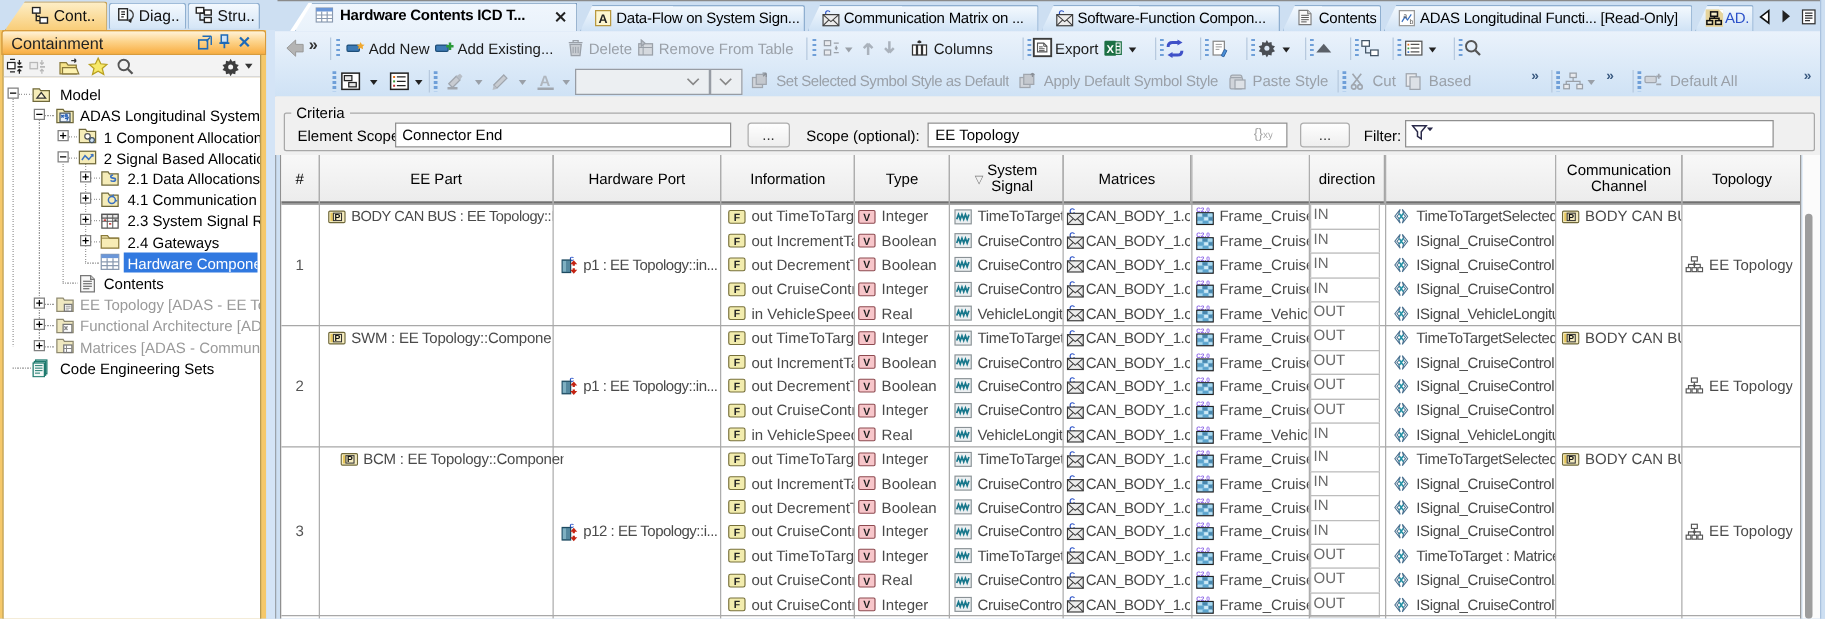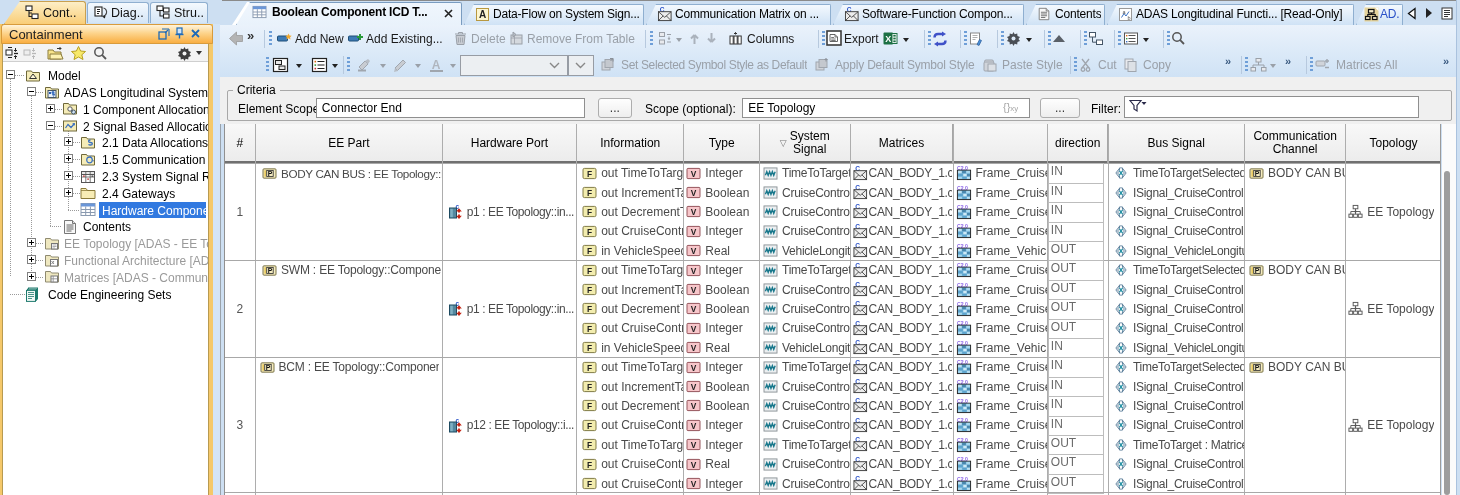--- a/index.html
+++ b/index.html
@@ -250,21 +250,21 @@
 <div class="abs txt " style="left:102px;top:136.4px;font-size:12px;color:#000;width:106px">2.1 Data Allocations</div>
 <div class="exp plus" style="left:64px;top:154.2px"></div>
 <div class="hdot" style="left:73px;top:159.2px;width:7px"></div>
 <div class="abs" style="left:80px;top:151.7px">
       <svg width="16" height="15" viewBox="0 0 16 15">
         <path d="M1.5 2.5 h5 l1 1.5 h7 v9 h-13 z" fill="#f5ecb8" stroke="#6f683a"></path>
         <circle cx="9.5" cy="8" r="2.8" fill="none" stroke="#3a70c0" stroke-width="1.2"></circle>
         <path d="M9.5 5.2 l1.5 -1.5 M12.3 8 l1.5 1" stroke="#3a70c0"></path>
       </svg>
     </div>
-<div class="abs txt " style="left:102px;top:153.2px;font-size:12px;color:#000;width:106px">1.5 Communication</div>
+<div class="abs txt " style="left:102px;top:153.2px;font-size:12px;color:#000;width:106px">4.1 Communication</div>
 <div class="exp plus" style="left:64px;top:171.0px"></div>
 <div class="hdot" style="left:73px;top:176.0px;width:7px"></div>
 <div class="abs" style="left:80px;top:168.5px">
       <svg width="16" height="15" viewBox="0 0 16 15">
         <rect x="1.5" y="2.5" width="13" height="11" fill="#fff" stroke="#555"></rect>
         <rect x="1.5" y="2.5" width="13" height="3" fill="#e8e8e8" stroke="#555"></rect>
         <path d="M5.8 2.5 v11 M10.2 2.5 v11 M1.5 8 h13" stroke="#555" stroke-width="0.8"></path>
         <rect x="3" y="6.5" width="1.8" height="1.2" fill="#c03030"></rect>
         <rect x="7.2" y="9.5" width="1.8" height="1.2" fill="#c03030"></rect>
         <rect x="11.5" y="6.5" width="1.8" height="1.2" fill="#333"></rect>
@@ -337,21 +337,21 @@
 <div class="abs txt " style="left:48px;top:287.6px;font-size:12px;color:#000;width:160px">Code Engineering Sets</div>
 <div class="abs" style="left:220px;top:25px;width:1236px;height:52.3px;background:linear-gradient(#eaf2fb,#cfe2f5)"></div>
 <div class="abs" style="left:222px;top:0;width:1238px;height:1px;background:#8a8a8a"></div>
 <div class="abs" style="left:232px;top:2px;width:230px;height:23px;background:#fff;clip-path:polygon(15px 0,100% 0,100% 100%,0 100%)"></div>
 <div class="abs" style="left:236px;top:2px;width:226px;height:23px;background:linear-gradient(#f0f6fd,#e9f2fb);border:1px solid #7a9cc0;border-bottom:none;clip-path:polygon(14px 0,100% 0,100% 100%,0 100%);border-radius:0 2px 0 0"></div>
 <div class="abs" style="left:252px;top:5px">
       <svg width="15" height="14" viewBox="0 0 16 15">
         <use href="#i-table"></use>
       </svg>
     </div>
-<div class="abs txt" style="left:272px;top:5px;font-size:12px;letter-spacing:-0.2px;font-weight:bold;color:#000;max-width:174px">Boolean Component ICD T...</div>
+<div class="abs txt" style="left:272px;top:5px;font-size:12px;letter-spacing:-0.2px;font-weight:bold;color:#000;max-width:174px">Hardware Contents ICD T...</div>
 <div class="abs" style="left:464px;top:4px;width:180px;height:21px;background:linear-gradient(#f4f9fe,#cfe2f5);border:1px solid #8fafd0;border-bottom:none;clip-path:polygon(10px 0,100% 0,100% 100%,0 100%);border-radius:0 2px 0 0"></div>
 <div class="abs" style="left:475px;top:7px">
       <svg width="15" height="15" viewBox="0 0 15 15">
         <rect x="1.5" y="1.5" width="12" height="12" fill="#fdf6d0" stroke="#b89840"></rect>
         <text x="7.5" y="11" font-size="10" font-weight="bold" text-anchor="middle" fill="#222" font-family="Liberation Sans">A</text>
       </svg>
     </div>
 <div class="abs txt" style="left:493px;top:7px;font-size:12px;letter-spacing:-0.2px;color:#000;max-width:147px">Data-Flow on System Sign...</div>
 <div class="abs" style="left:646px;top:4px;width:185px;height:21px;background:linear-gradient(#f4f9fe,#cfe2f5);border:1px solid #8fafd0;border-bottom:none;clip-path:polygon(10px 0,100% 0,100% 100%,0 100%);border-radius:0 2px 0 0"></div>
 <div class="abs" style="left:657px;top:7px">
@@ -610,39 +610,39 @@
         <circle cx="9" cy="12.5" r="1.8"></circle>
       </g>
     </svg>
 <div class="abs tbtxtg2 txt" style="left:1098px">Cut</div>
 <svg class="abs" style="left:1123px;top:57px" width="16" height="16" viewBox="0 0 16 16">
       <g fill="#e8eaee" stroke="#a0a6ae">
         <rect x="2" y="2" width="8" height="10"></rect>
         <rect x="5" y="4.5" width="8" height="10" fill="#dde1e6"></rect>
       </g>
     </svg>
-<div class="abs tbtxtg2 txt" style="left:1143px">Copy</div>
+<div class="abs tbtxtg2 txt" style="left:1143px">Based</div>
 <div class="abs chev" style="left:1225px;top:55px">»</div>
 <div class="sep2 abs" style="left:1241px"></div>
 <svg class="abs" style="left:1250px;top:57px" width="17" height="16" viewBox="0 0 17 16">
       <g fill="none" stroke="#9aa0a8">
         <rect x="6" y="1.5" width="5" height="3.5" fill="#e8eaee"></rect>
         <rect x="1" y="10.5" width="4.5" height="3.5" fill="#e8eaee"></rect>
         <rect x="11.5" y="10.5" width="4.5" height="3.5" fill="#e8eaee"></rect>
         <path d="M8.5 5 v3 M3 10.5 V8 h11 v2.5"></path>
       </g>
     </svg>
 <div class="abs ddg" style="left:1270px;top:64px"></div>
 <div class="abs chev" style="left:1285px;top:55px">»</div>
 <div class="sep2 abs" style="left:1306px"></div>
 <svg class="abs" style="left:1315px;top:57px" width="16" height="14" viewBox="0 0 16 14">
       <rect x="1" y="4" width="9" height="5" rx="1" fill="#d0d4da" stroke="#a0a6ae"></rect>
       <path d="M12 2 v4 m-2 -2 h4 M10 10.5 h4" stroke="#a0a6ae" stroke-width="1.4" fill="none"></path>
     </svg>
-<div class="abs tbtxtg2 txt" style="left:1336px">Matrices All</div>
+<div class="abs tbtxtg2 txt" style="left:1336px">Default All</div>
 <div class="abs chev" style="left:1443px;top:55px">»</div>
 <div class="abs" style="left:220px;top:77.3px;width:1236px;height:46.4px;background:#f0f0f0"></div>
 <div class="abs" style="left:227px;top:89.5px;width:1224.5px;height:31.5px;border:1px solid #a8a8a8;border-radius:2px"></div>
 <div class="abs" style="left:233px;top:83px;background:#f0f0f0;padding:0 4px;font-size:12px;color:#000">Criteria</div>
 <div class="abs txt" style="left:238px;top:101.5px;font-size:12px;color:#000">Element Scope:</div>
 <div class="tbx" style="left:315.8px;top:97.5px;width:269px;height:20px">Connector End</div>
 <div class="btn" style="left:597.6px;top:97.5px;width:34.5px;height:20px">...</div>
 <div class="abs txt" style="left:645px;top:101.5px;font-size:12px;color:#000">Scope (optional):</div>
 <div class="tbx" style="left:742.2px;top:97.5px;width:287.8px;height:20px">EE Topology</div>
 <div class="abs txt" style="left:1003px;top:101px;font-size:11px;color:#a8a8a8">{}<span style="font-size:8px">xy</span></div>
@@ -659,21 +659,20 @@
 <div class="hdrc" style="left:31.5px;width:186.7px">EE Part</div>
 <div class="hdrc" style="left:218.2px;width:134.5px">Hardware Port</div>
 <div class="hdrc" style="left:459.8px;width:75.69999999999999px">Type</div>
 <div class="hdrc" style="left:352.7px;width:107.10000000000002px">Information</div>
 <div class="hdrc" style="left:535.5px;width:90.60000000000002px">
         <span style="color:#777;font-size:9px;margin-right:3px">▽</span>
         <span>System<br>Signal</span>
       </div>
 <div class="hdrc" style="left:626.1px;width:102.89999999999998px">Matrices</div>
 <div class="hdrc" style="left:823.3px;width:60.700000000000045px">direction</div>
-<div class="hdrc" style="left:884px;width:136.5px">Bus Signal</div>
 <div class="hdrc" style="left:1020.5px;width:101.29999999999995px">Communication<br>Channel</div>
 <div class="hdrc" style="left:1121.8px;width:95.5px">Topology</div>
 <div class="abs" style="left:30.5px;top:0;width:1px;height:371.3px;background:#adadad"></div>
 <div class="abs" style="left:217.2px;top:0;width:1px;height:371.3px;background:#adadad"></div>
 <div class="abs" style="left:351.7px;top:0;width:1px;height:371.3px;background:#adadad"></div>
 <div class="abs" style="left:458.8px;top:0;width:1px;height:371.3px;background:#adadad"></div>
 <div class="abs" style="left:534.5px;top:0;width:1px;height:371.3px;background:#adadad"></div>
 <div class="abs" style="left:625.1px;top:0;width:1px;height:371.3px;background:#adadad"></div>
 <div class="abs" style="left:728px;top:0;width:1px;height:371.3px;background:#adadad"></div>
 <div class="abs" style="left:822.3px;top:0;width:1px;height:371.3px;background:#adadad"></div>
@@ -1098,21 +1097,21 @@
         <span class="txt">BODY CAN BUS</span>
       </div>
 <div class="cell" style="left:1123.8px;top:136.8px;width:92.5px;height:97.0px">
         <svg width="15" height="15" viewBox="0 0 16 16">
           <use href="#i-topo"></use>
         </svg>
         <span class="txt">EE Topology</span>
       </div>
 <div class="abs" style="left:0;top:233.0px;width:1217.3px;height:1px;background:#a8a8a8"></div>
 <div class="cell" style="left:0px;top:233.8px;width:30.5px;height:135.8px;justify-content:center;color:#555">3</div>
-<div class="cell" style="left:35px;top:233.8px;width:179.7px;height:19.4px">
+<div class="cell" style="left:47px;top:233.8px;width:179.7px;height:19.4px">
         <svg width="15" height="13" viewBox="0 0 16 14">
           <use href="#i-p"></use>
         </svg>
         <span class="txt" style="letter-spacing:-0.2px">BCM : EE Topology::Componen</span>
       </div>
 <div class="cell" style="left:224.2px;top:233.8px;width:127.5px;height:135.8px">
         <svg width="14" height="17" viewBox="0 0 14 17">
           <use href="#i-port"></use>
         </svg>
         <span class="txt" style="letter-spacing:-0.4px">p12 : EE Topology::i...</span>

